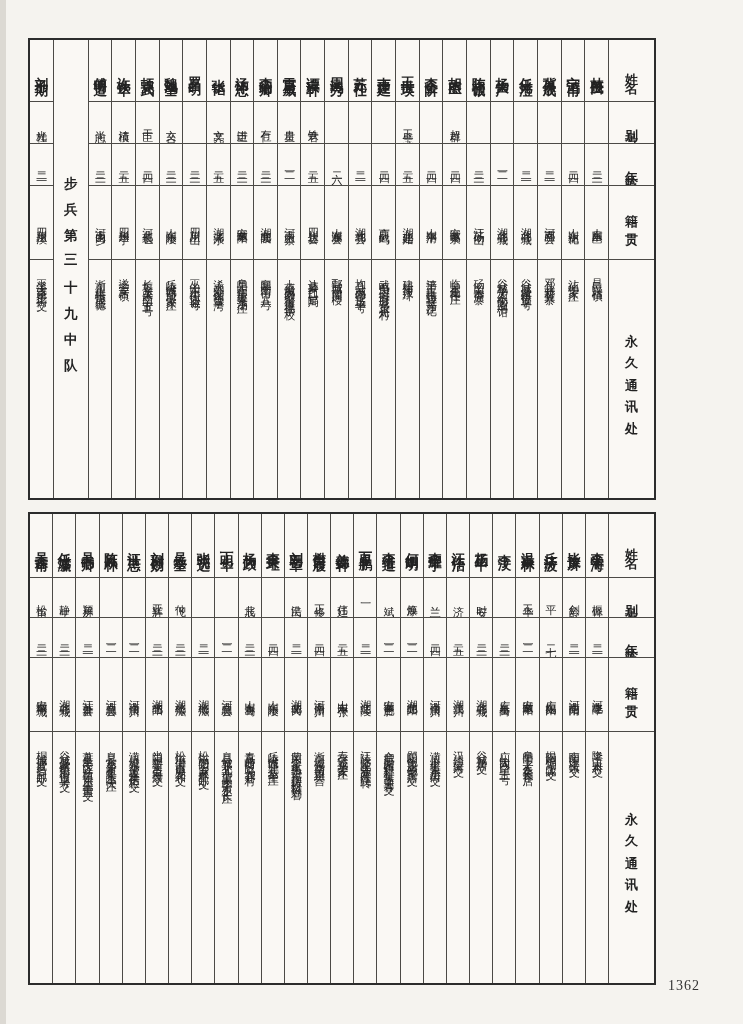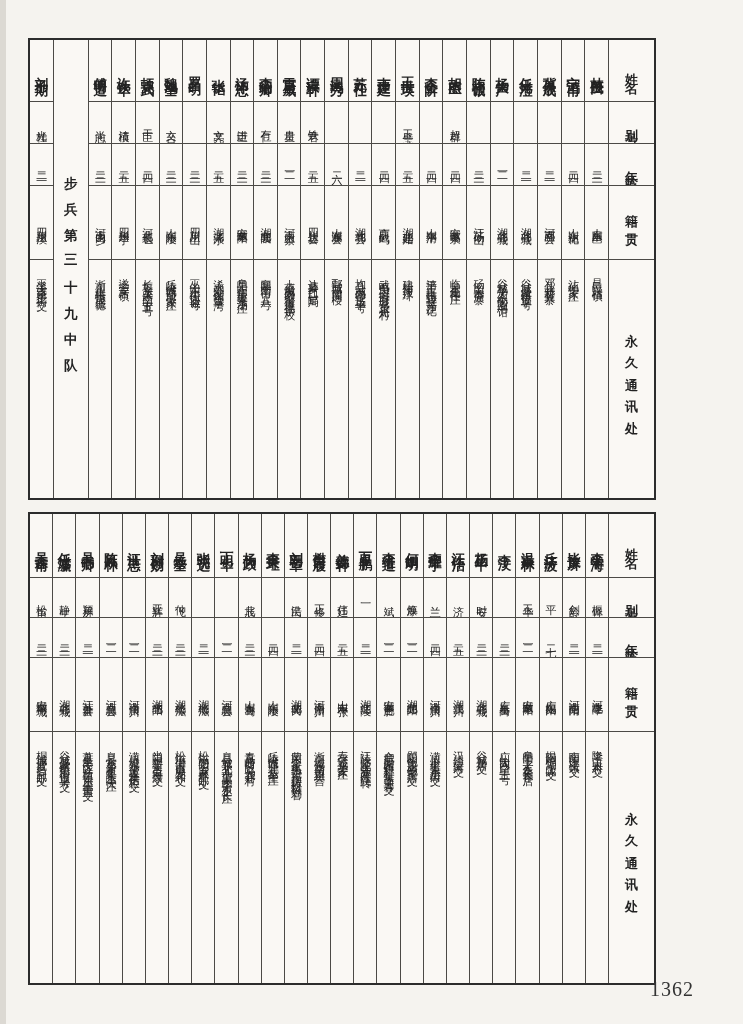--- a/index.html
+++ b/index.html
@@ -49,22 +49,22 @@
   .c-alias{letter-spacing:2px;}
   .c-age{letter-spacing:2px;}
   .c-native{letter-spacing:2px;}
   .hdr{font-size:13px;font-weight:bold;letter-spacing:8px;}
   .hdr.c-native{letter-spacing:18px;}
   .hdr.c-age{letter-spacing:4px;}
   .hdr.c-alias{letter-spacing:4px;}
   .hdr-addr{justify-content:center;letter-spacing:22px;padding-top:0;}
   .c-full{flex:1 1 auto;border-bottom:none;font-size:13.5px;font-weight:bold;letter-spacing:26px;justify-content:center;}
   .page-number{
-    position:absolute;left:650px;top:978px;
-    font-size:20px;letter-spacing:1px;color:#333;
+    position:absolute;left:668px;top:978px;
+    font-size:14px;letter-spacing:1px;color:#333;
     font-family:"Liberation Serif","DejaVu Serif",serif;
   }
 </style>
 </head>
 <body>
 
 <div class="page">
   <div class="scan-edge"></div>
 
   <div id="table-top" class="dtable t1">

